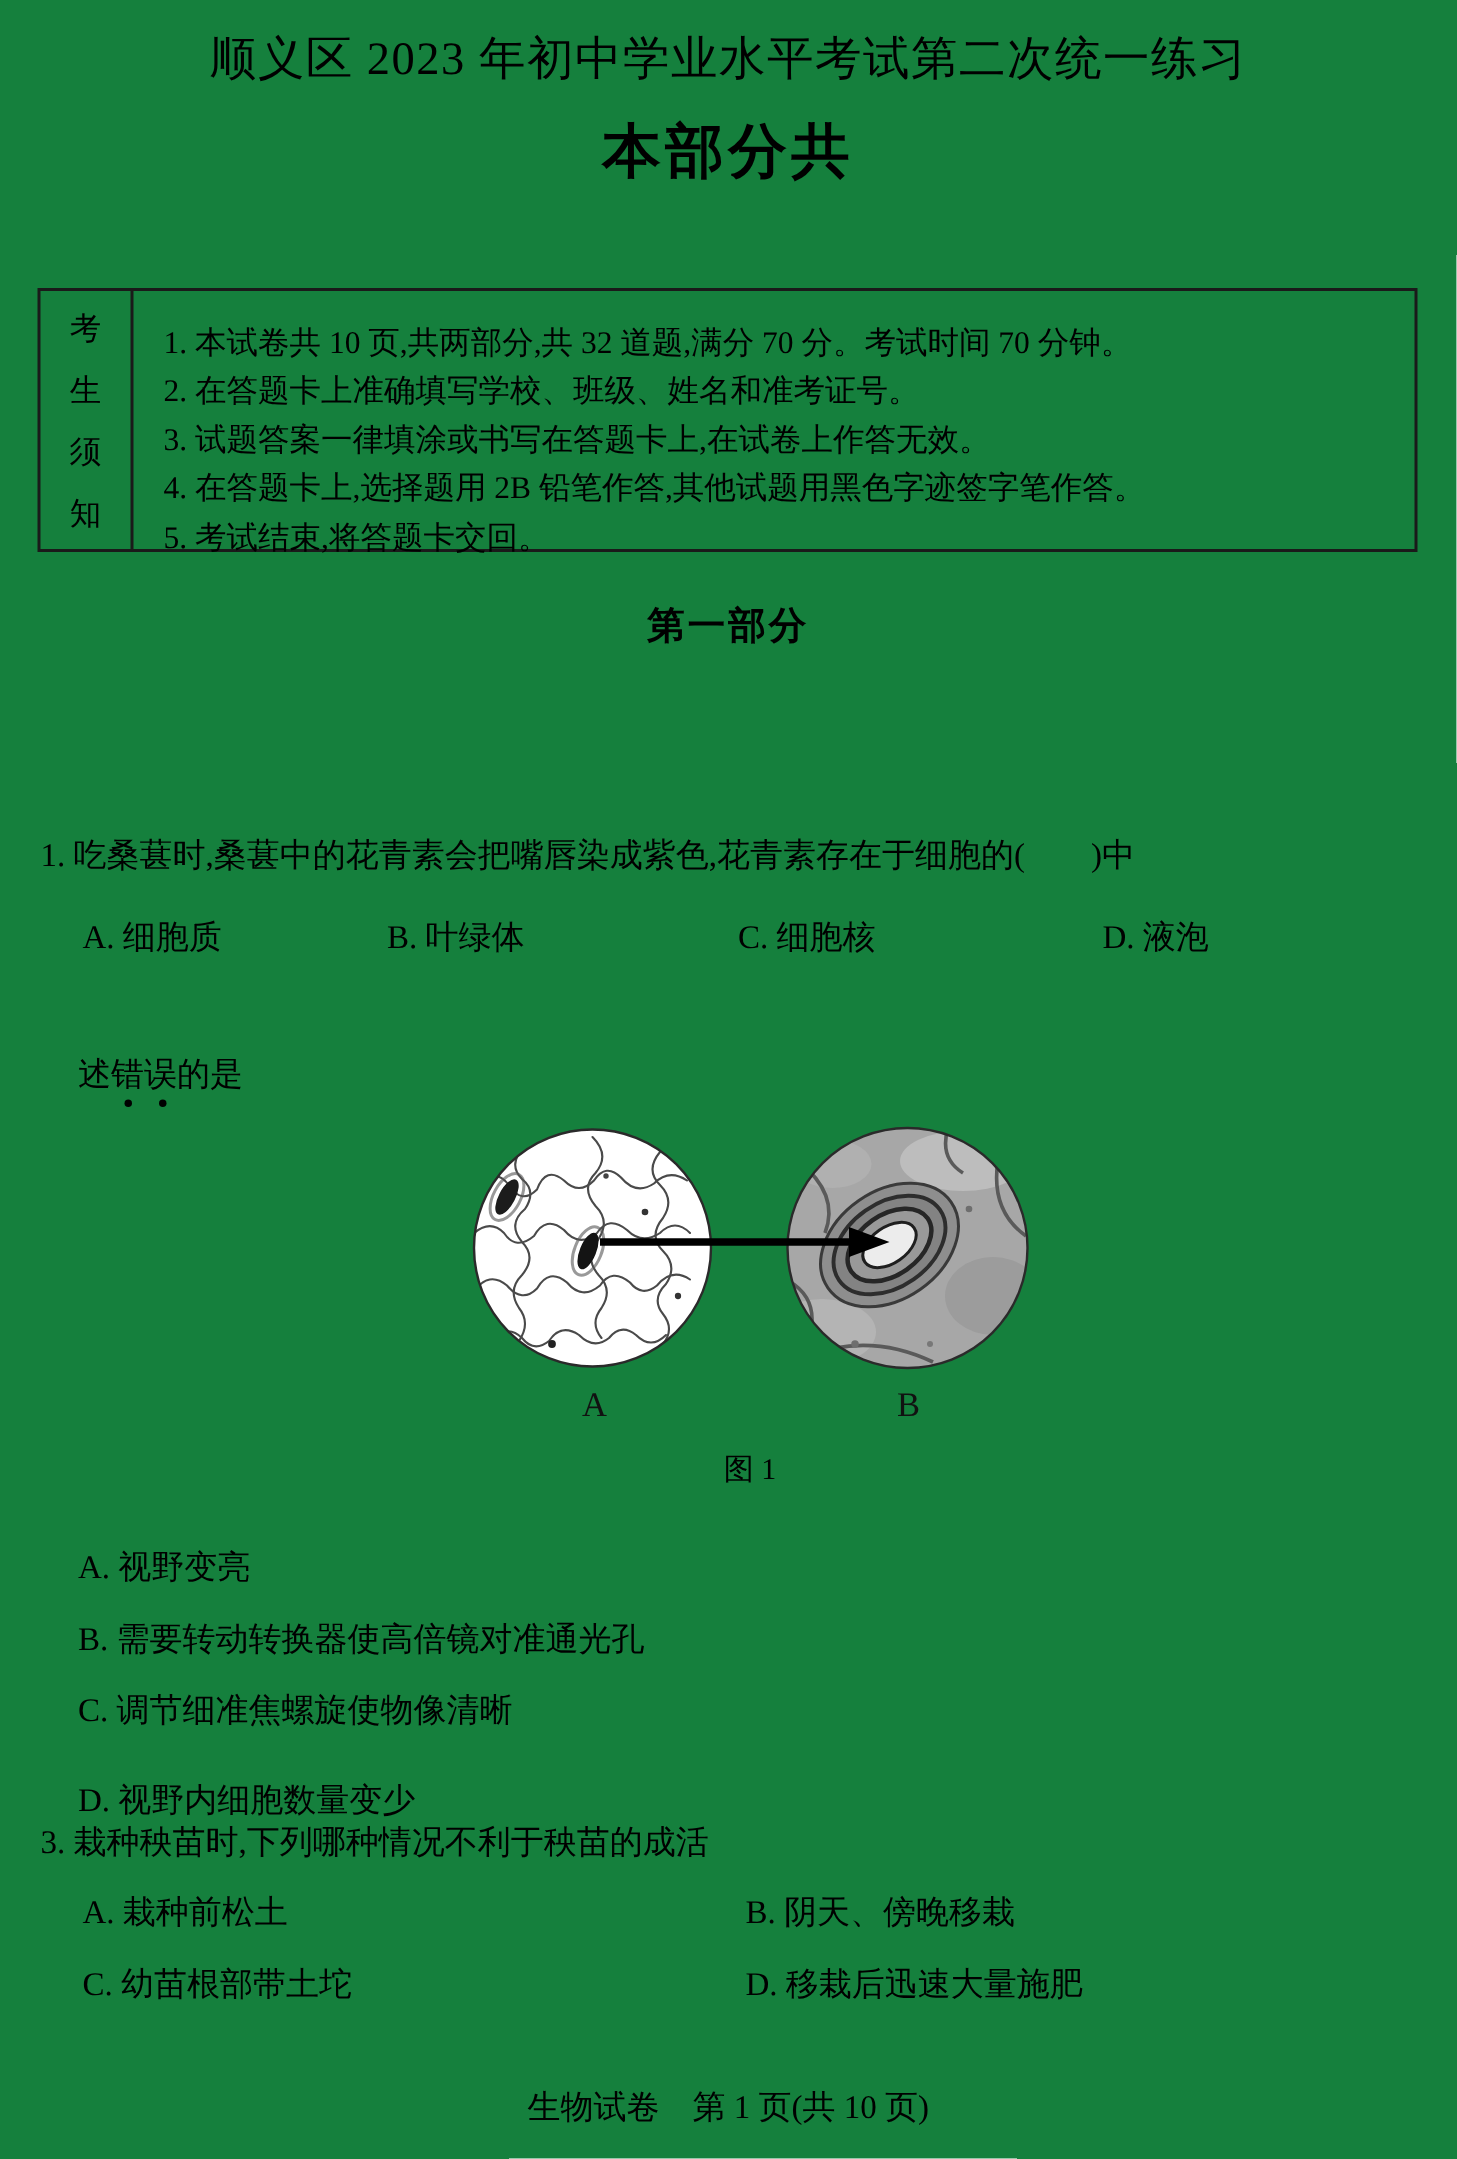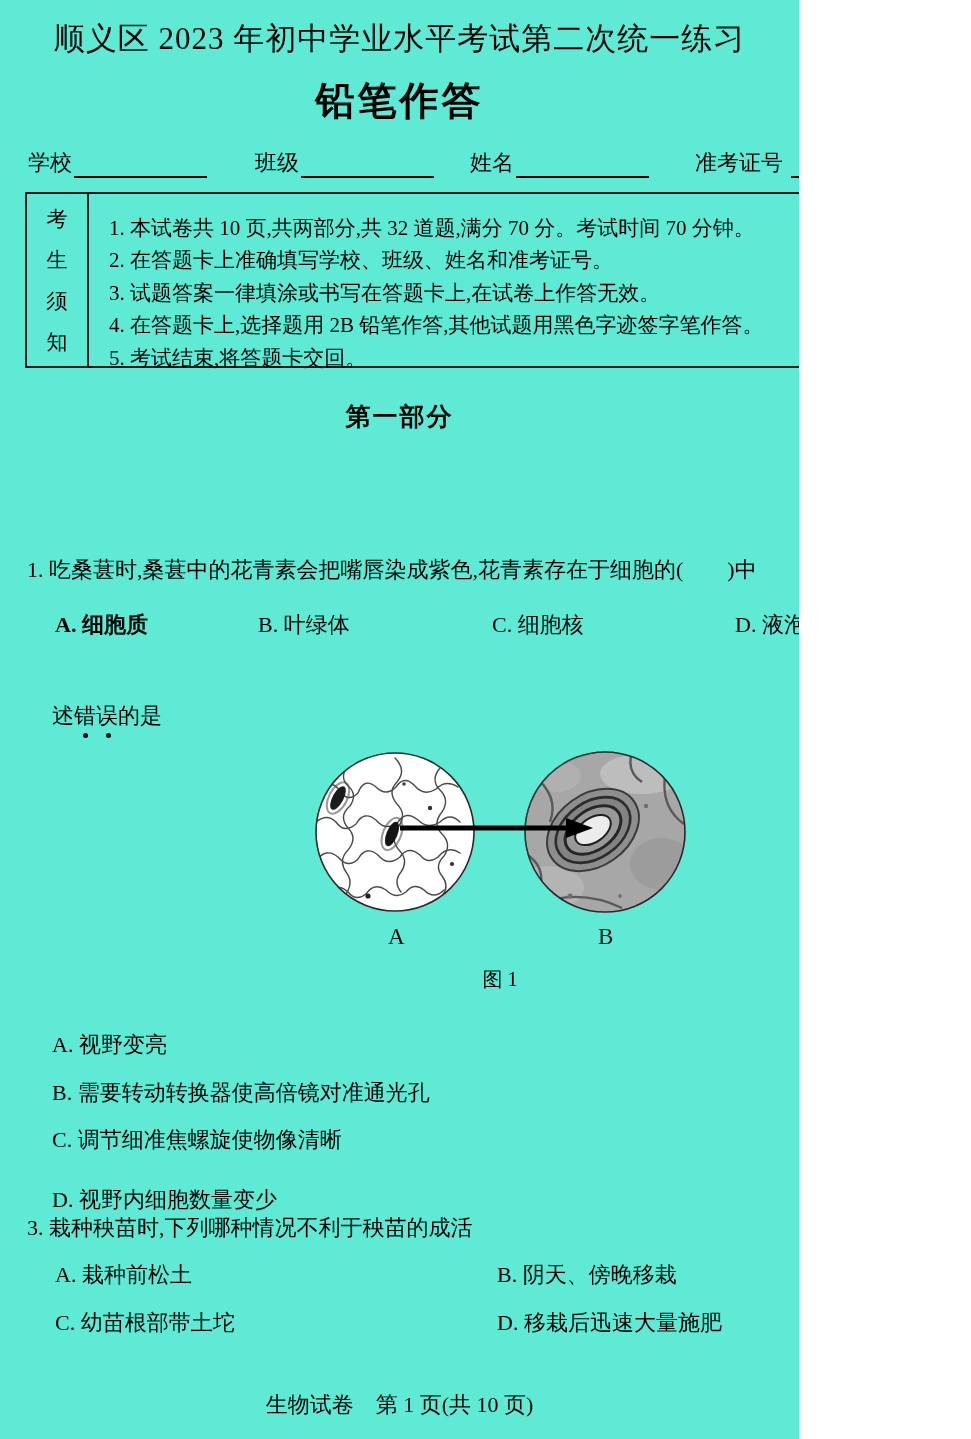--- a/index.html
+++ b/index.html
@@ -1,20 +1,20 @@
 <!DOCTYPE html>
 <html><head>
 <meta charset="utf-8">
 <style>
   html,body { margin:0; padding:0; background:#ffffff; }
   #page {
     position: relative;
-    width: 799px;
+    width: 971px;
     height: 1439px;
-    background: #5eead4;
+    background: #15803d;
     color: #000;
     font-family: "Liberation Serif", "DejaVu Serif", serif;
     overflow: hidden;
   }
   .abs { position:absolute; }
   .center { left:0; right:0; text-align:center; }
   .nowrap { white-space:nowrap; }
 
   .doc-title {
     top:18px; font-size:31px; letter-spacing:1px;
@@ -55,21 +55,21 @@
   .intro {
     top:463px; left:27px; width:918px;
     font-size:22px; line-height:46px; font-weight:bold;
     font-family:"Liberation Sans","DejaVu Sans",sans-serif;
   }
   .intro-line1 { text-indent:44px; white-space:nowrap; }
 
   .qtext { font-size:22px; }
   .q1-text { top:555px; left:27px; }
   .q1-options { top:610px; left:0; right:0; height:30px; }
-  .opt-a1 { left:55px;font-weight:bold; }  .opt-b1 { left:258px; }
+  .opt-a1 { left:55px; }  .opt-b1 { left:258px; }
   .opt-c1 { left:492px; } .opt-d1 { left:735px;text-align:right; }
   .q1-options span { position:absolute; top:0; font-size:22px; white-space:nowrap; }
 
   .q2-line1 { top:656px; left:27px; }
   .q2-line2 { top:701px; left:52px; }
   .emph-dot {
     position:absolute; width:5px; height:5px; border-radius:50%;
     background:#000; top:733px;
   }
   .dot1 { left:83px; } .dot2 { left:106px; }
@@ -88,36 +88,22 @@
   .opt-left { left:55px; } .opt-right { left:497px; }
 
   .page-footer { top:1390px; font-size:22px; }
 </style>
 </head>
 <body>
 
 <div id="page">
 
   <div class="abs center doc-title nowrap">顺义区 2023 年初中学业水平考试第二次统一练习</div>
-  <div class="abs center doc-subtitle nowrap">铅笔作答</div>
-
-  <div class="abs form-row">
-    <span class="form-field" style="left:0">
-      <span>学校</span><span class="form-blank" style="width:133px"></span>
-    </span>
-    <span class="form-field" style="left:227px">
-      <span>班级</span><span class="form-blank" style="width:133px"></span>
-    </span>
-    <span class="form-field" style="left:442px">
-      <span>姓名</span><span class="form-blank" style="width:133px"></span>
-    </span>
-    <span class="form-field" style="left:667px">
-      <span>准考证号</span><span class="form-blank" style="width:140px;margin-left:8px"></span>
-    </span>
-  </div>
+  <div class="abs center doc-subtitle nowrap">本部分共</div>
+
 
   <div class="abs notice-box">
     <div class="notice-side">
       <span>考</span>
       <span>生</span>
       <span>须</span>
       <span>知</span>
     </div>
     <div class="notice-items">
       <div class="notice-item">1. 本试卷共 10 页,共两部分,共 32 道题,满分 70 分。考试时间 70 分钟。</div>

